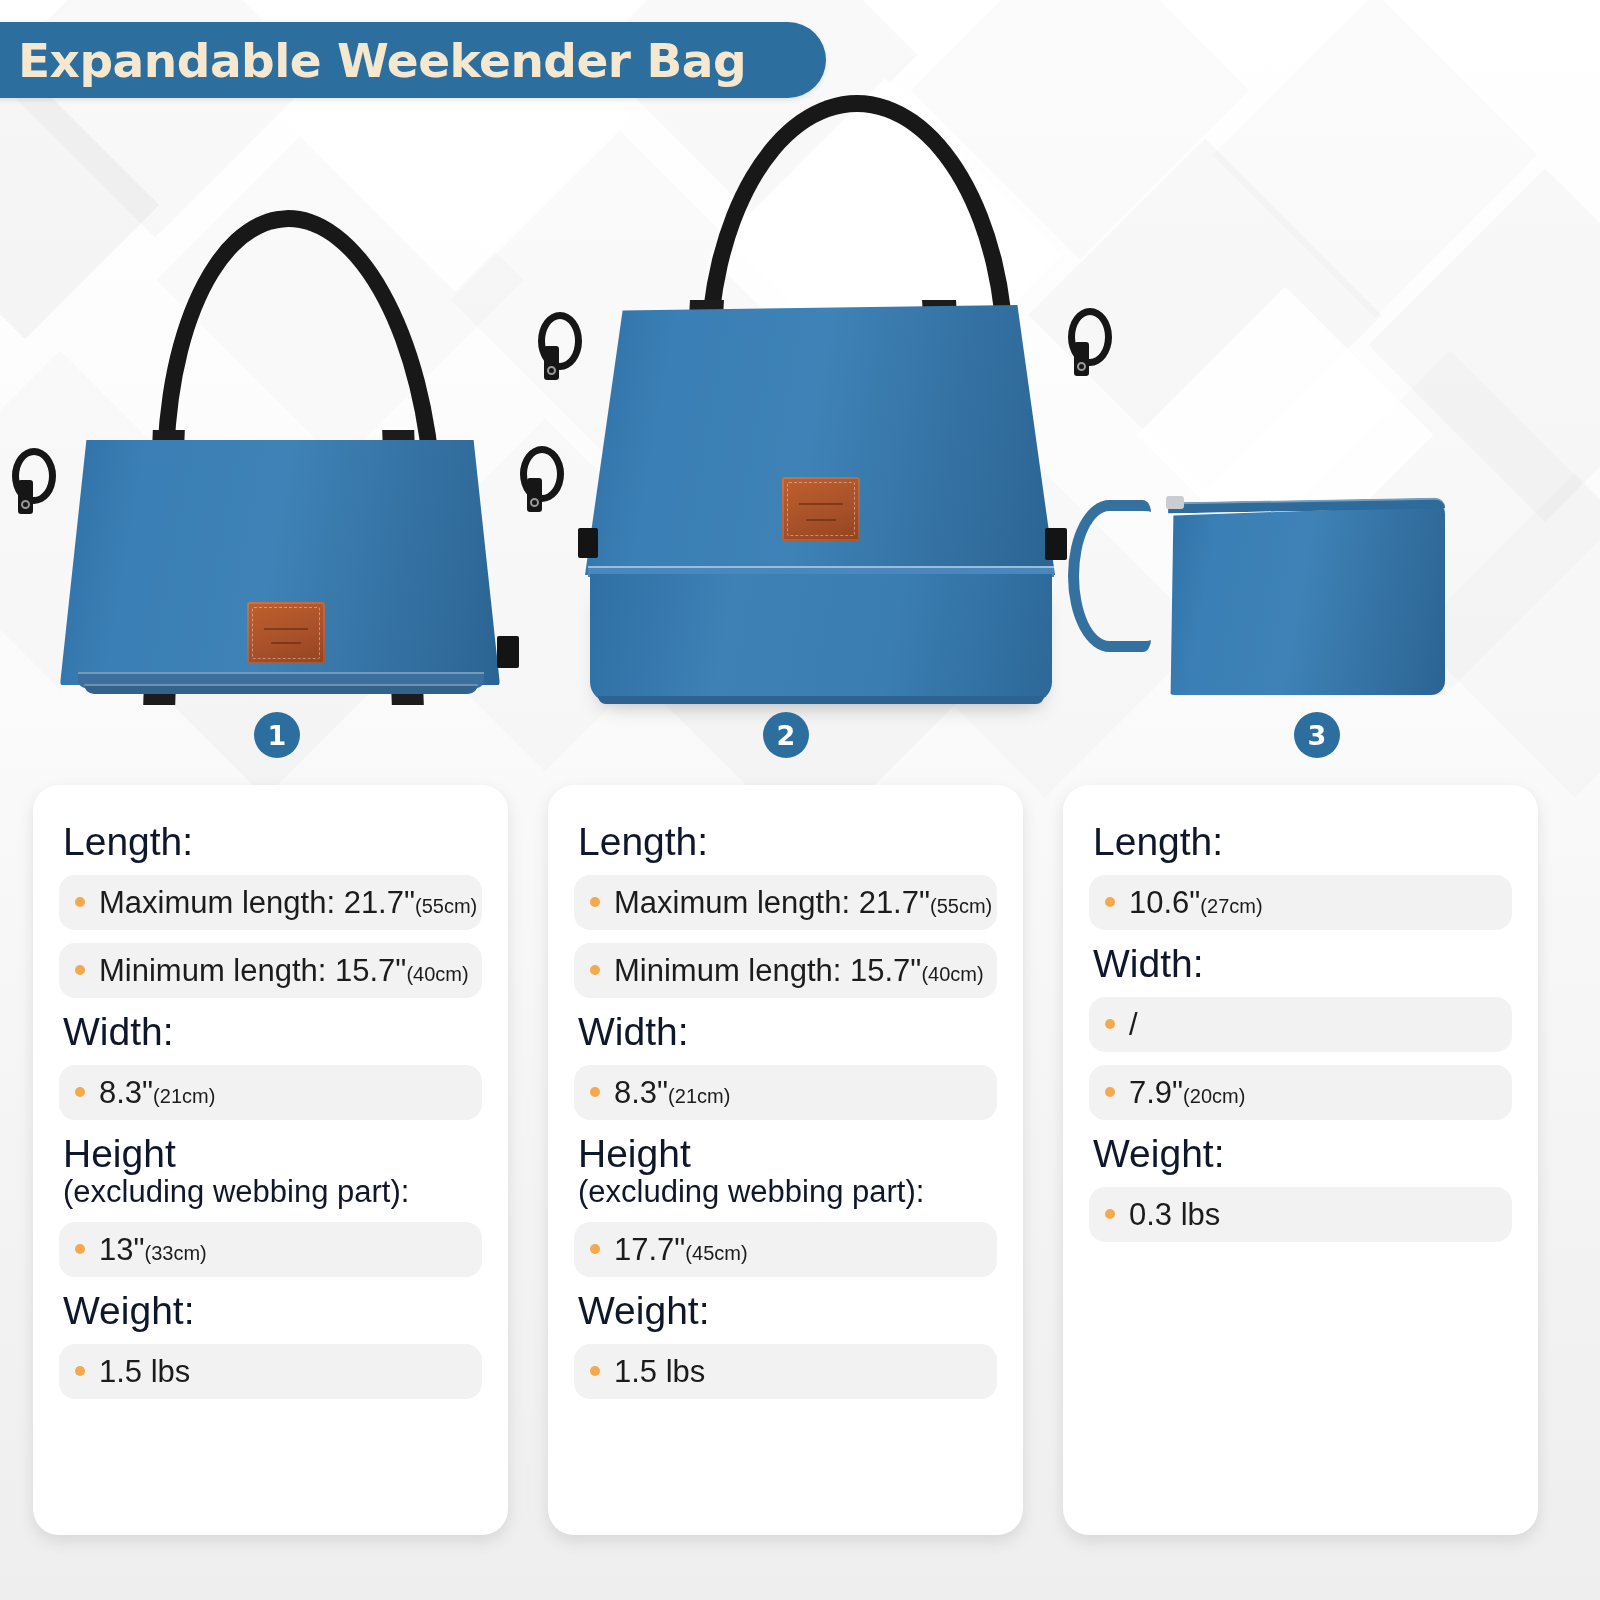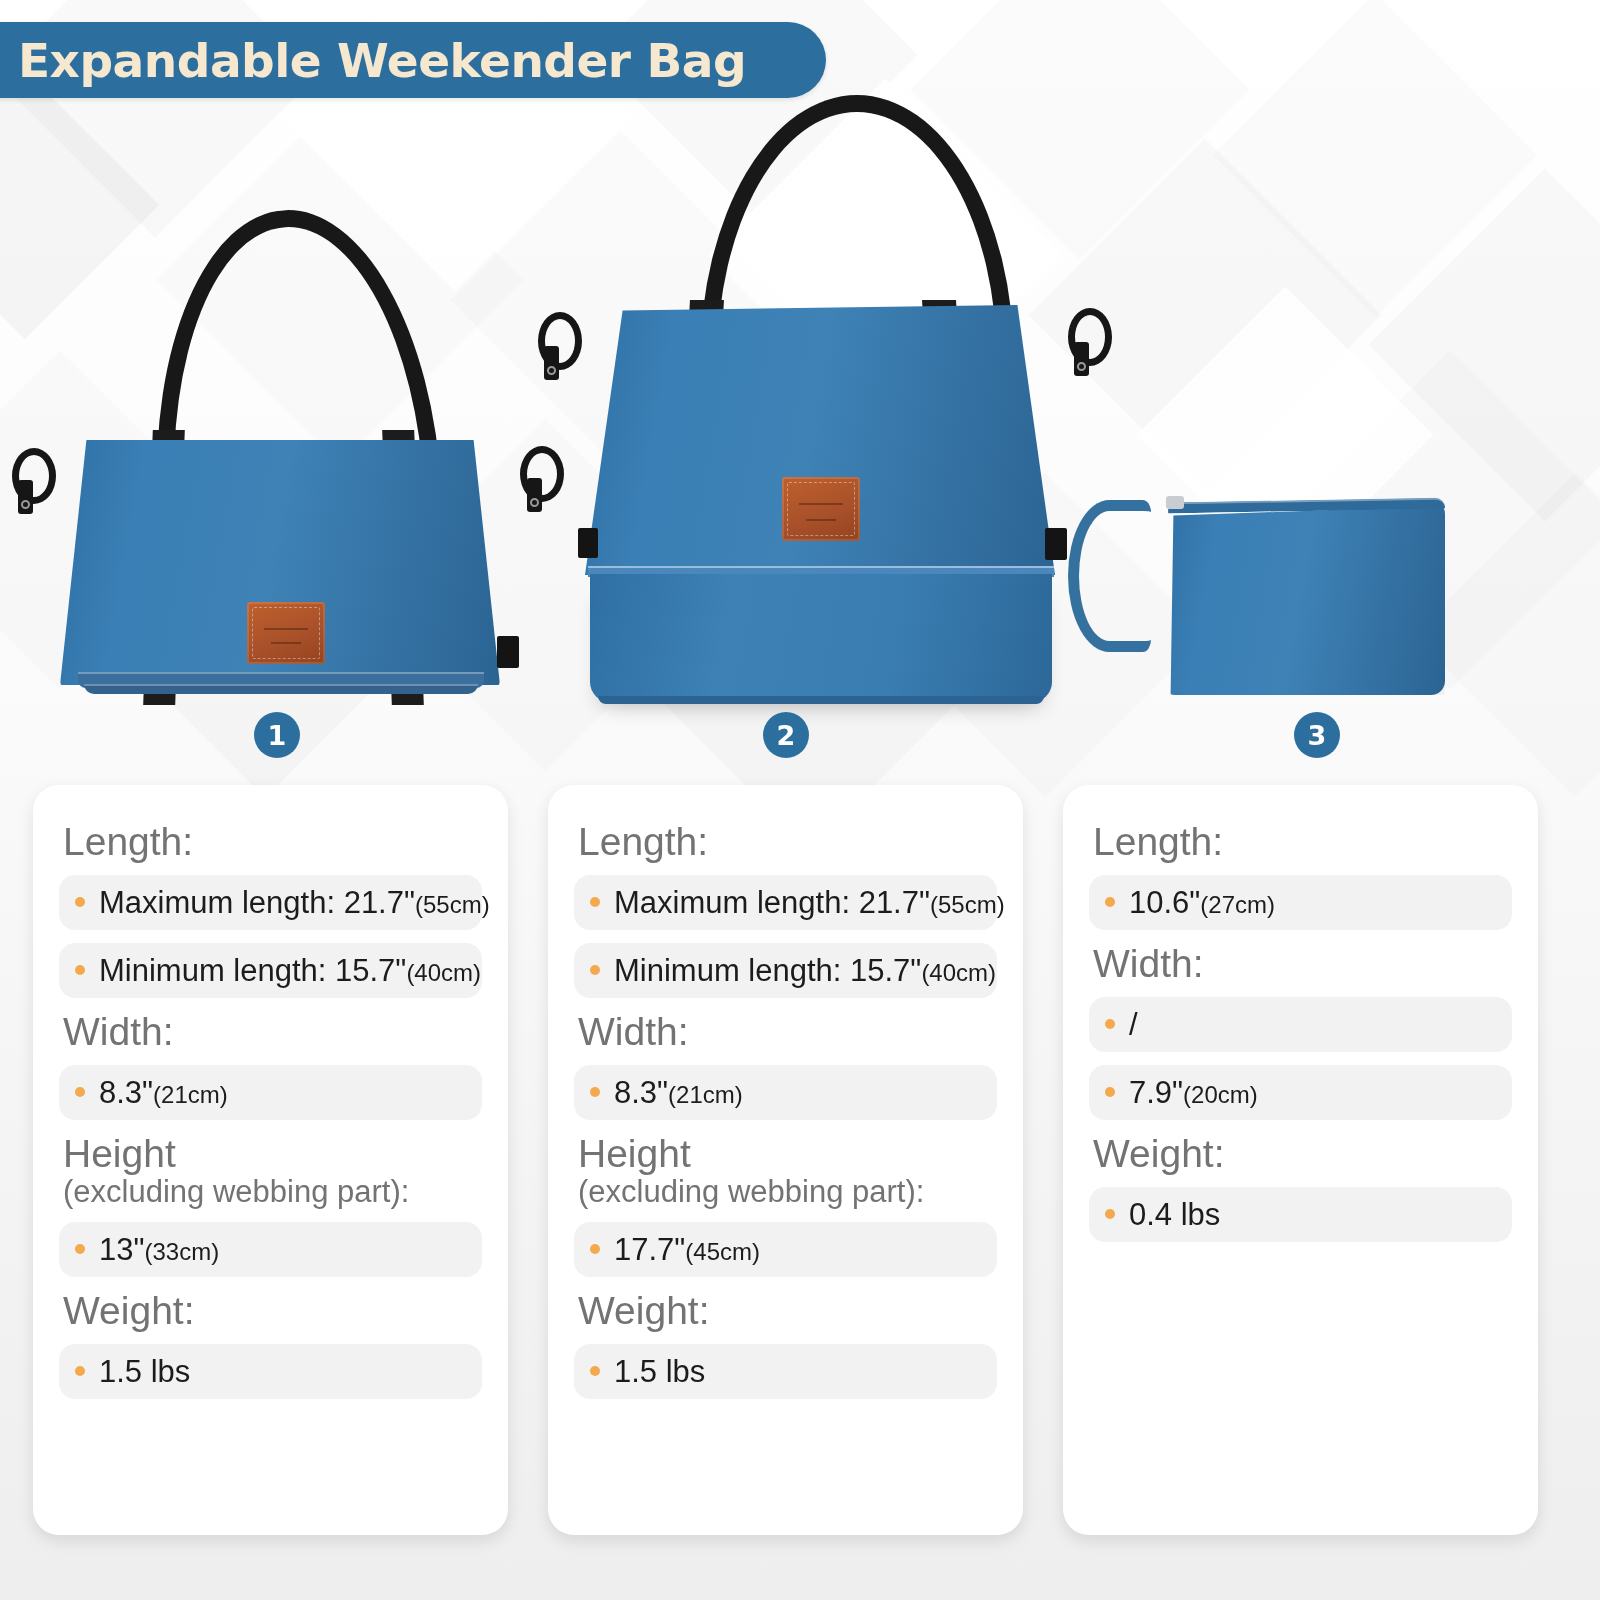--- a/index.html
+++ b/index.html
@@ -175,21 +175,21 @@
   .spec-card {
     width: 475px;
     background: #ffffff;
     border-radius: 26px;
     box-shadow: 0 6px 16px rgba(0,0,0,0.10);
     padding: 26px 26px 34px 26px;
     box-sizing: border-box;
     min-height: 750px;
   }
   .spec-heading {
-    color: #737373;
+    color: #0f172a;
     font-size: 39px;
     font-weight: 400;
     line-height: 1.08;
     margin: 10px 0 12px 4px;
   }
   .spec-heading .sub {
     display: block;
     font-size: 31px;
     line-height: 1.12;
   }
@@ -212,21 +212,21 @@
     position: relative;
     top: -6px;
   }
   .pill-text {
     color: #1c1c1c;
     font-size: 31px;
     line-height: 1.0;
     white-space: nowrap;
   }
   .pill-text .cm {
-    font-size: 24px;
+    font-size: 20px;
   }
 </style>
 </head>
 <body>
 
 <div id="stage">
 
   <div class="diamond-field">
     <div class="dm" style="left:-70px;  top:110px;  width:190px; height:190px;"></div>
     <div class="dm soft" style="left:40px;   top:-40px;  width:230px; height:230px;"></div>
@@ -438,18 +438,18 @@
       <div class="pill">
         <span class="bullet"></span>
         <span class="pill-text"><span>7.9"</span><span class="cm">(20cm)</span></span>
       </div>
 
       <div class="spec-heading">
         <span>Weight:</span>
       </div>
       <div class="pill">
         <span class="bullet"></span>
-        <span class="pill-text"><span>0.4 lbs</span><span class="cm"></span></span>
+        <span class="pill-text"><span>0.3 lbs</span><span class="cm"></span></span>
       </div>
     </div>
 
   </div>
 </div>
 
 </body></html>

